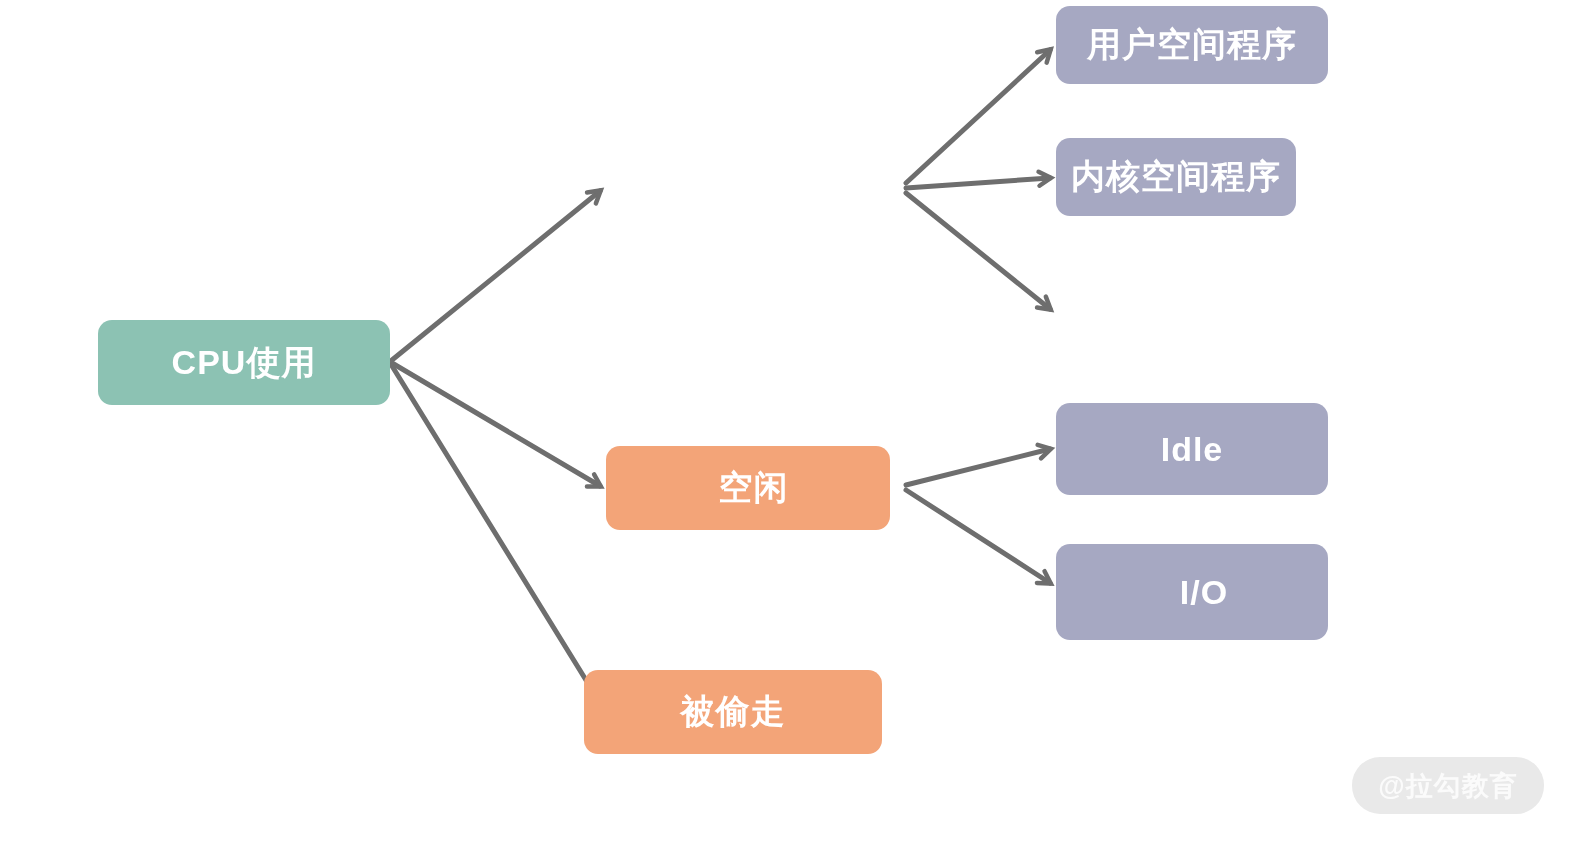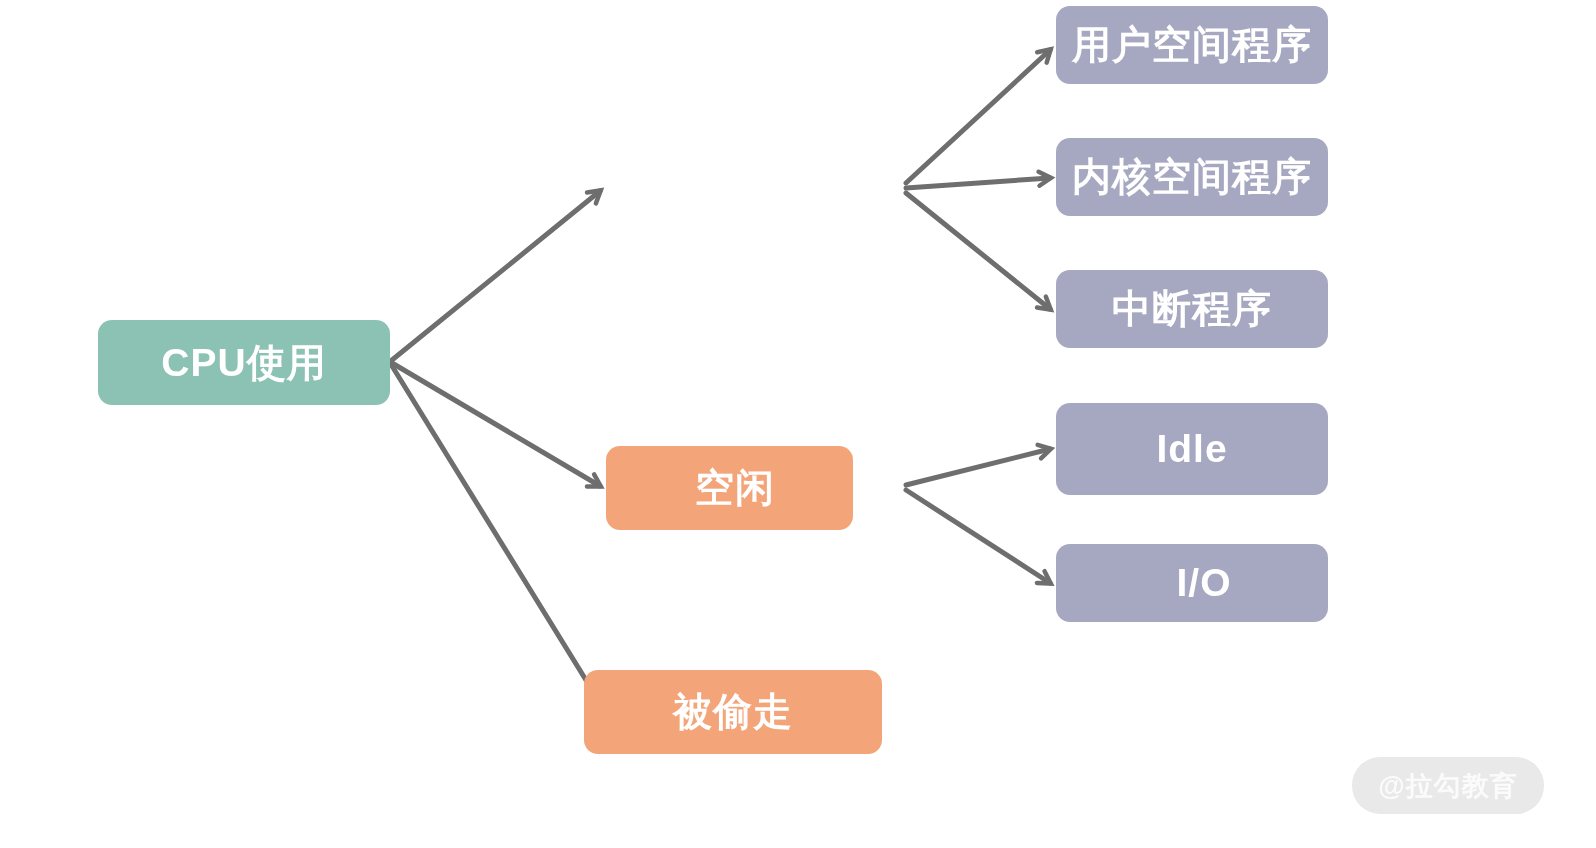--- a/index.html
+++ b/index.html
@@ -20,37 +20,37 @@
   }
   .canvas{position:relative;width:1596px;height:848px;}
   .edges{position:absolute;left:0;top:0;width:1596px;height:848px;display:block;}
   .edge{stroke:var(--arrow);stroke-width:5;stroke-linecap:round;fill:none;}
   .edge-head{stroke:var(--arrow);stroke-width:4.5;fill:none;stroke-linecap:round;stroke-linejoin:miter;}
   .node{
     position:absolute;
     display:flex;align-items:center;justify-content:center;
     border-radius:14px;
     color:#FFFFFF;
-    font-size:39px;font-weight:700;
+    font-size:34px;font-weight:700;
     letter-spacing:1px;
     box-sizing:border-box;
     user-select:none;
   }
   .lvl-root{background:var(--root-node);}
   .lvl-branch{background:var(--branch-node);}
   .lvl-leaf{background:var(--leaf-node);}
   .n-cpu{left:98px;top:320px;width:292px;height:85px;text-align:center;}
   .n-busy{left:606px;top:146px;width:298px;height:84px;}
-  .n-idle{left:606px;top:446px;width:247px;height:84px;padding-left:11px;}
+  .n-idle{left:606px;top:446px;width:284px;height:84px;padding-left:11px;}
   .n-stolen{left:584px;top:670px;width:298px;height:84px;}
   .n-user{left:1056px;top:6px;width:272px;height:78px;}
-  .n-kernel{left:1056px;top:138px;width:272px;height:78px;}
+  .n-kernel{left:1056px;top:138px;width:240px;height:78px;}
   .n-interrupt{left:1056px;top:270px;width:272px;height:78px;}
   .n-idle-en{left:1056px;top:403px;width:272px;height:92px;}
-  .n-io{left:1056px;top:544px;width:272px;height:78px;padding-left:24px;}
+  .n-io{left:1056px;top:544px;width:272px;height:96px;padding-left:24px;}
   .watermark{
     position:absolute;left:1352px;top:757px;width:192px;height:57px;
     background:var(--watermark-bg);
     border-radius:28px;
     display:flex;align-items:center;justify-content:center;
     color:var(--watermark-text);
     font-size:27px;font-weight:700;
     letter-spacing:1px;
     user-select:none;
   }
@@ -86,23 +86,20 @@
   <div class="node lvl-branch n-stolen">
     <span>被偷走</span>
   </div>
 
   <div class="node lvl-leaf n-user">
     <span>用户空间程序</span>
   </div>
   <div class="node lvl-leaf n-kernel">
     <span>内核空间程序</span>
   </div>
-  <div class="node lvl-leaf n-interrupt">
-    <span>中断程序</span>
-  </div>
   <div class="node lvl-leaf n-idle-en">
     <span>Idle</span>
   </div>
   <div class="node lvl-leaf n-io">
     <span>I/O</span>
   </div>
 
   <div class="watermark">
     <span>@拉勾教育</span>
   </div>

